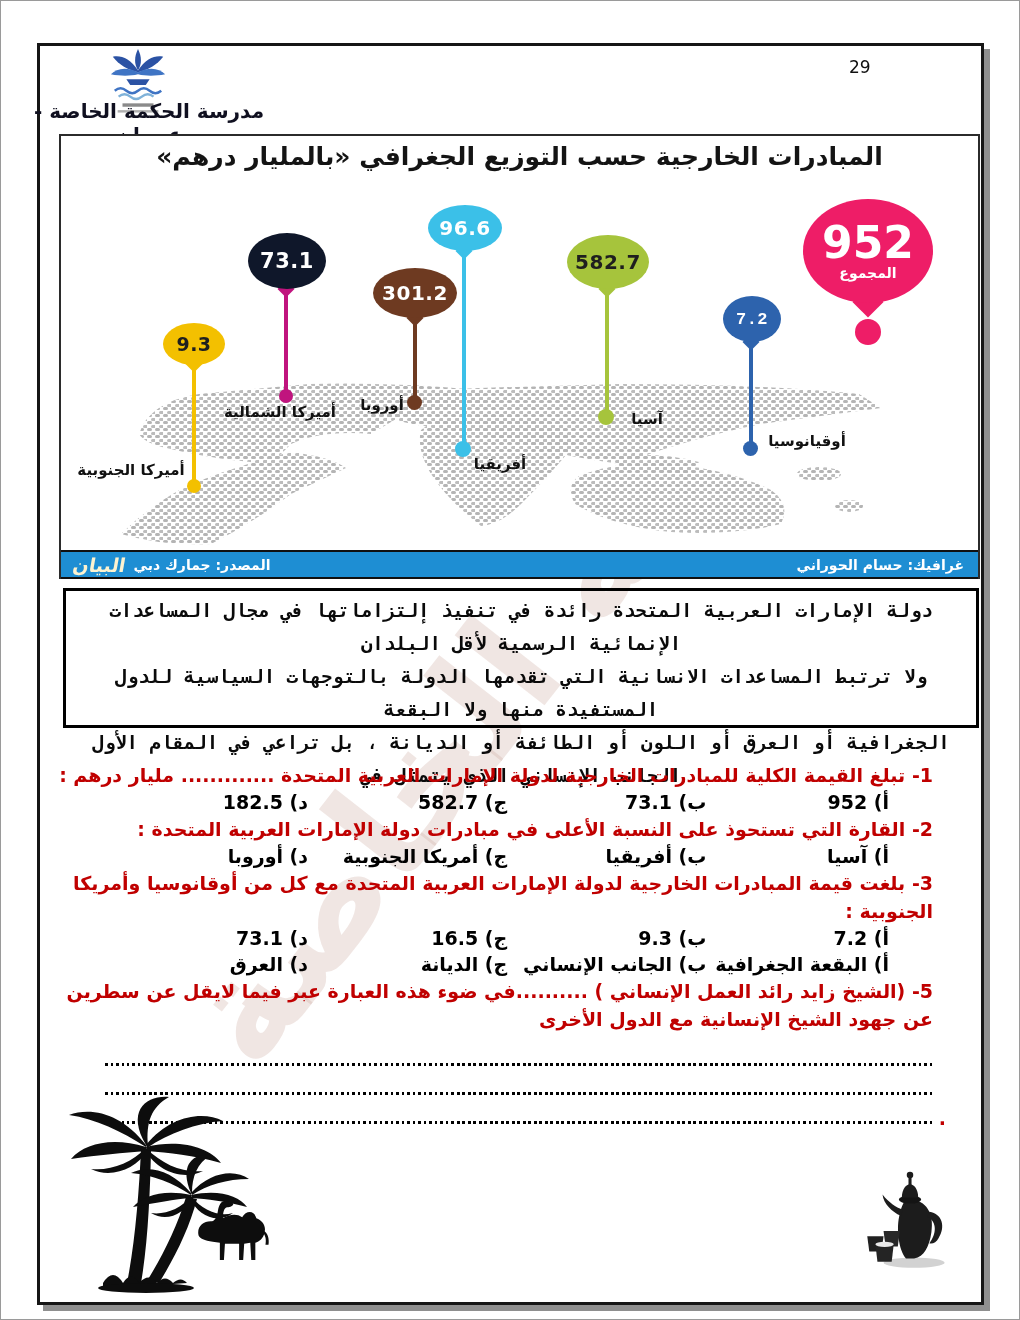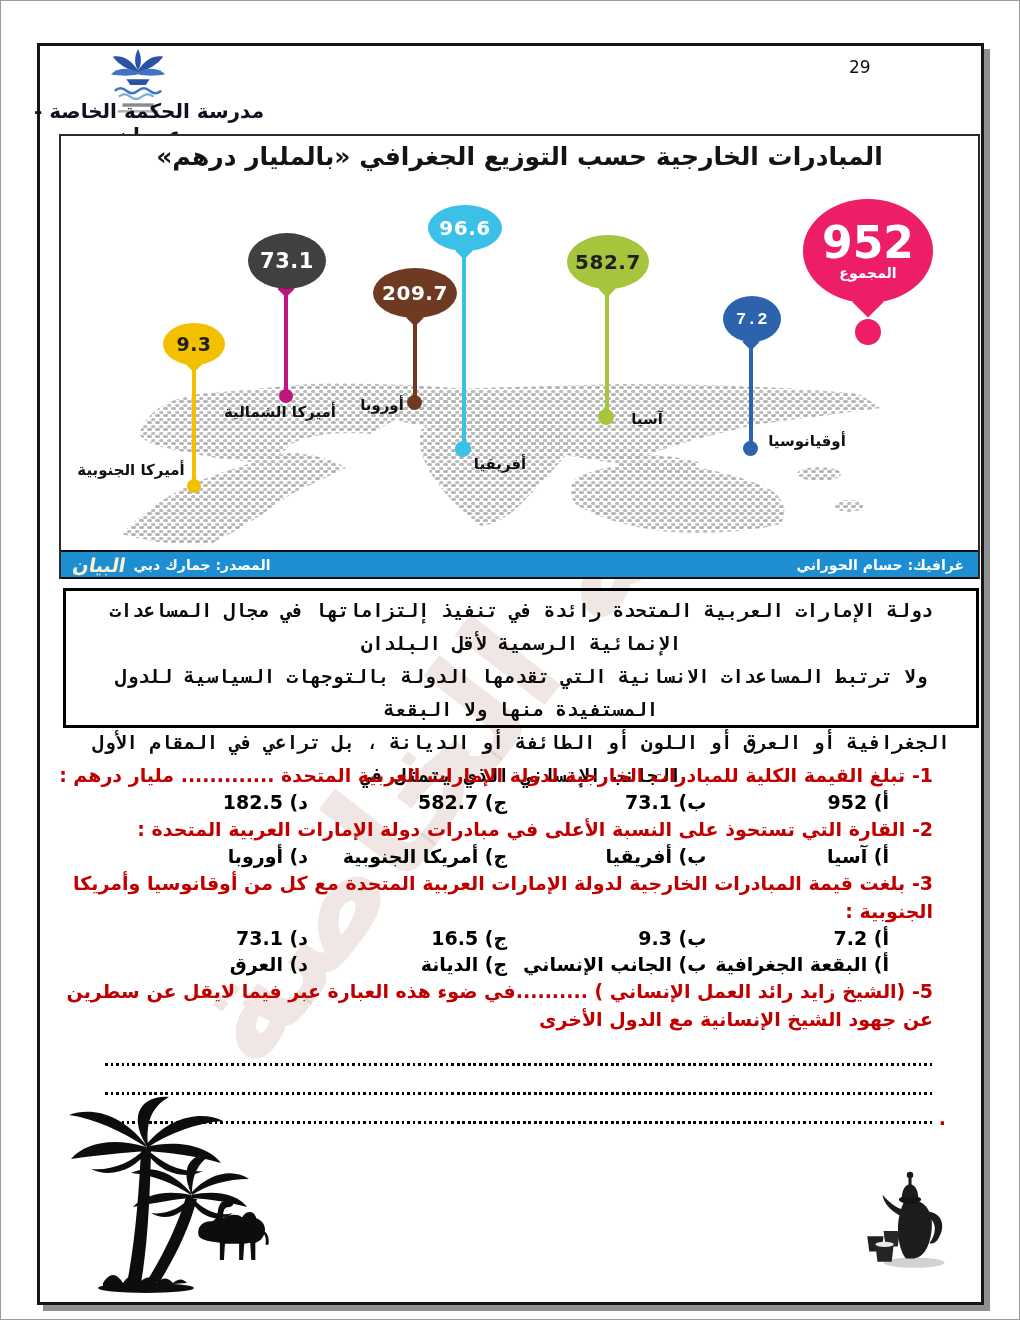--- a/index.html
+++ b/index.html
@@ -131,22 +131,22 @@
   <div class="tail" style="left: 744px; top: 335px; background: rgb(45, 99, 173);"></div>
 
   <div class="droplet" style="left: 186px; top: 478px; width: 14px; height: 14px; background: rgb(243, 192, 0);"></div>
   <div class="droplet" style="left: 278px; top: 388px; width: 14px; height: 14px; background: rgb(192, 20, 126);"></div>
   <div class="droplet" style="left: 406px; top: 394px; width: 15px; height: 15px; background: rgb(110, 58, 33);"></div>
   <div class="droplet" style="left: 454px; top: 440px; width: 16px; height: 16px; background: rgb(59, 192, 232);"></div>
   <div class="droplet" style="left: 597px; top: 408px; width: 16px; height: 16px; background: rgb(166, 196, 60);"></div>
   <div class="droplet" style="left: 742px; top: 440px; width: 15px; height: 15px; background: rgb(45, 99, 173);"></div>
 
   <div class="balloon" style="left: 162px; top: 322px; width: 62px; height: 42px; font-size: 19px; background: rgb(243, 192, 0); color: rgb(31, 31, 31);">9.3</div>
-  <div class="balloon" style="left: 247px; top: 232px; width: 78px; height: 56px; font-size: 21px; background: #404040; color: rgb(255, 255, 255);">73.1</div>
-  <div class="balloon" style="left: 372px; top: 267px; width: 84px; height: 50px; font-size: 20px; background: rgb(110, 58, 33); color: rgb(255, 255, 255);">209.7</div>
+  <div class="balloon" style="left: 247px; top: 232px; width: 78px; height: 56px; font-size: 21px; background: #0f172a; color: rgb(255, 255, 255);">73.1</div>
+  <div class="balloon" style="left: 372px; top: 267px; width: 84px; height: 50px; font-size: 20px; background: rgb(110, 58, 33); color: rgb(255, 255, 255);">301.2</div>
   <div class="balloon" style="left: 427px; top: 204px; width: 74px; height: 46px; font-size: 20px; background: rgb(59, 192, 232); color: rgb(255, 255, 255); text-align: center;">96.6</div>
   <div class="balloon" style="left: 566px; top: 234px; width: 82px; height: 54px; font-size: 20px; background: rgb(166, 196, 60); color: rgb(31, 31, 31);">582.7</div>
   <div class="balloon" style="left: 722px; top: 295px; width: 58px; height: 46px; font-size: 17px; background: rgb(45, 99, 173); color: rgb(255, 255, 255); font-family: Liberation Mono, monospace;">7.2</div>
 
   <div class="total-tail" style="background: rgb(238, 29, 103);"></div>
   <div class="total-drop" style="background: rgb(238, 29, 103);"></div>
   <div class="total-balloon" style="background: rgb(238, 29, 103);">
     <div class="total-value">952</div>
     <div class="total-label">المجموع</div>
   </div>

